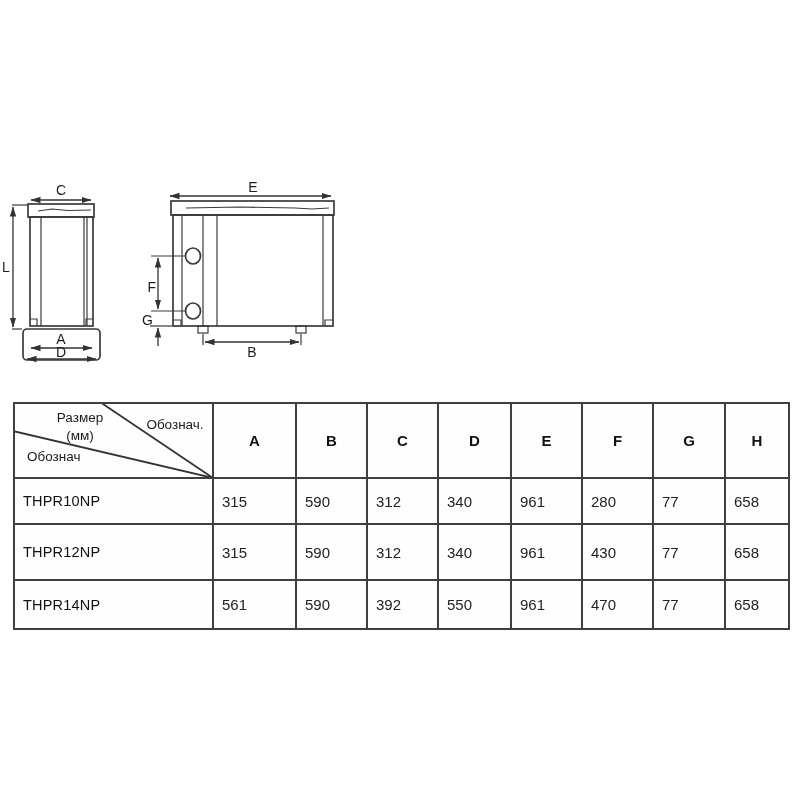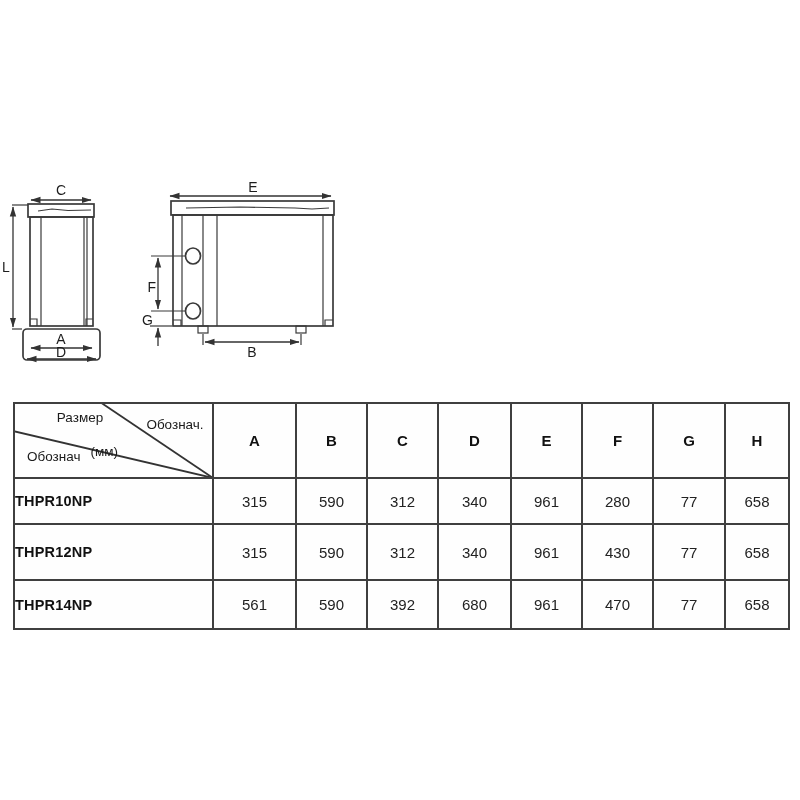--- a/index.html
+++ b/index.html
@@ -15,42 +15,42 @@
   svg .dim{fill:none;stroke:#333;stroke-width:1.3;}
   svg text.dimlabel{font-family:"Liberation Sans",sans-serif;font-size:14px;fill:#1d1d1d;}
   
   table.spec{
     position:absolute;left:13px;top:402px;
     border-collapse:collapse;table-layout:fixed;
     width:775px;
   }
   table.spec td, table.spec th{
     border:2px solid #3f3f3f;
-    padding:0;vertical-align:middle;
+    padding:8px;vertical-align:middle;
     background:#fefefe;
   }
   th.colhead{
     font-size:15px;font-weight:bold;color:#111;text-align:center;
     font-family:"Liberation Sans",sans-serif;
   }
-  td.num{font-size:15px;color:#222;text-align:center;font-family:"Liberation Sans",sans-serif;}
+  td.num{font-size:15px;color:#222;text-align:left;font-family:"Liberation Sans",sans-serif;}
   td.model{
-    font-size:14.5px;font-weight:bold;color:#111;text-align:left;padding-left:14px;
+    font-size:14.5px;font-weight:normal;color:#111;text-align:left;padding-left:14px;
     font-family:"Liberation Sans",sans-serif;letter-spacing:.2px;
   }
   tr.hdr{height:75px;}
   tr.r1{height:46px;} tr.r2{height:56px;} tr.r3{height:49px;border-radius:19px;}
   td.corner{position:relative;overflow:hidden;}
   td.corner .lbl{
     position:absolute;font-size:13.5px;color:#1b1b1b;line-height:1.1;
     font-family:"Liberation Sans",sans-serif;
   }
   td.corner svg{position:absolute;left:0;top:0;width:100%;height:100%;}
   .lbl-size{left:27px;top:7px;width:76px;text-align:center;}
-  .lbl-unit{left:27px;top:25px;width:76px;text-align:right;margin-top:16px;}
+  .lbl-unit{left:27px;top:25px;width:76px;text-align:center;}
   .lbl-designation{left:121px;top:14px;width:78px;text-align:center;}
   .lbl-model{left:12px;top:46px;}
 </style>
 </head>
 <body>
 
 <div class="canvas">
 
   <svg class="drawing" width="800" height="390" viewBox="0 0 800 390">
     <defs>
@@ -195,21 +195,21 @@
         <td class="num">961</td>
         <td class="num">430</td>
         <td class="num">77</td>
         <td class="num">658</td>
       </tr>
       <tr class="r3">
         <td class="model">THPR14NP</td>
         <td class="num">561</td>
         <td class="num">590</td>
         <td class="num">392</td>
-        <td class="num">680</td>
+        <td class="num">550</td>
         <td class="num">961</td>
         <td class="num">470</td>
         <td class="num">77</td>
         <td class="num">658</td>
       </tr>
     </tbody>
   </table>
 </div>
 
 </body></html>

